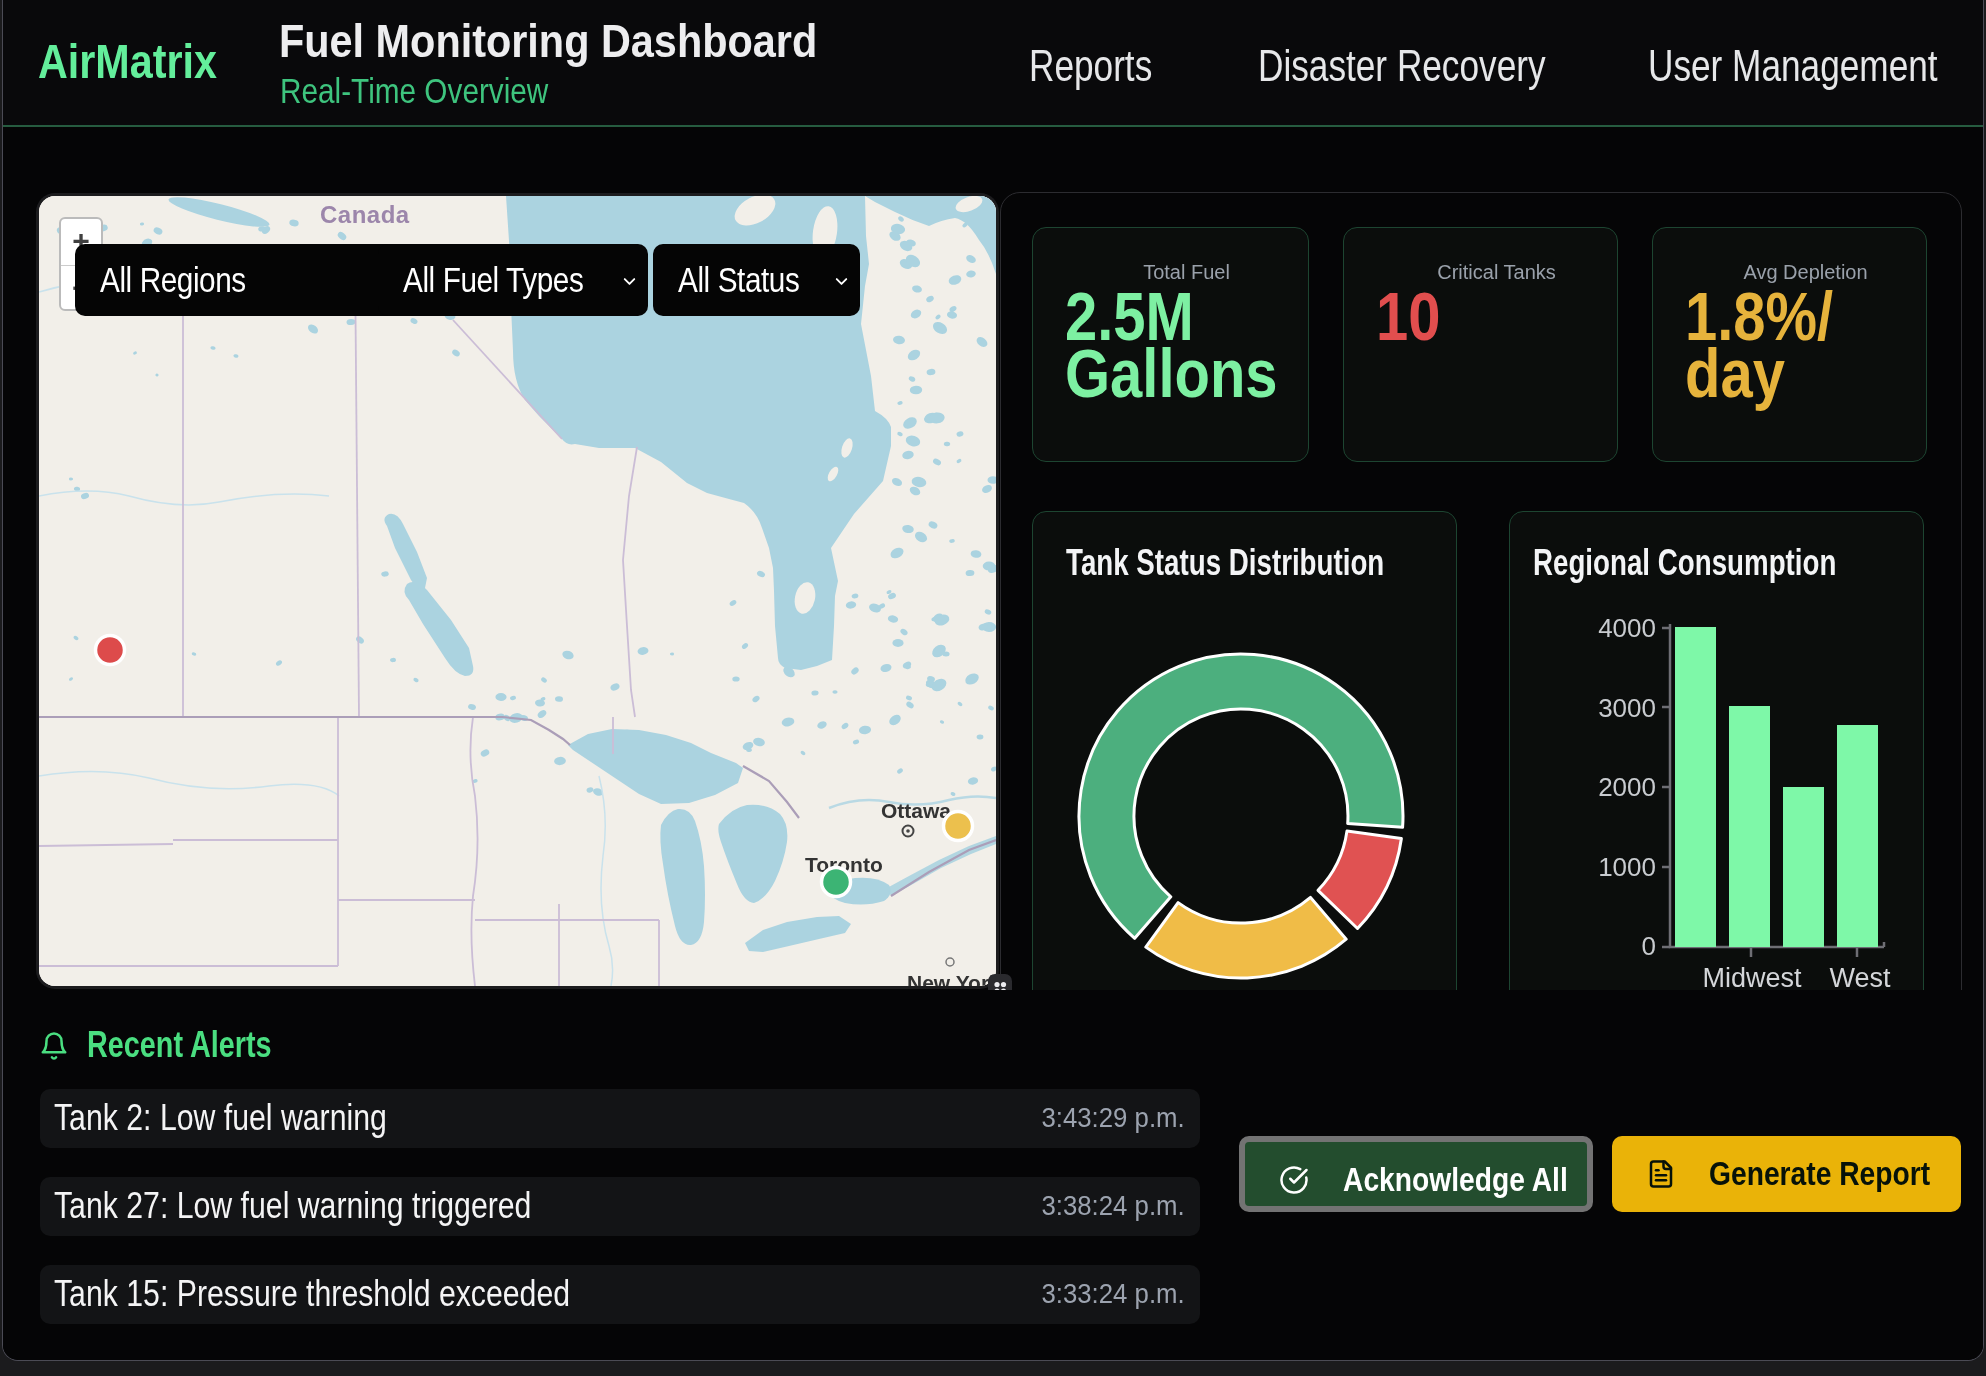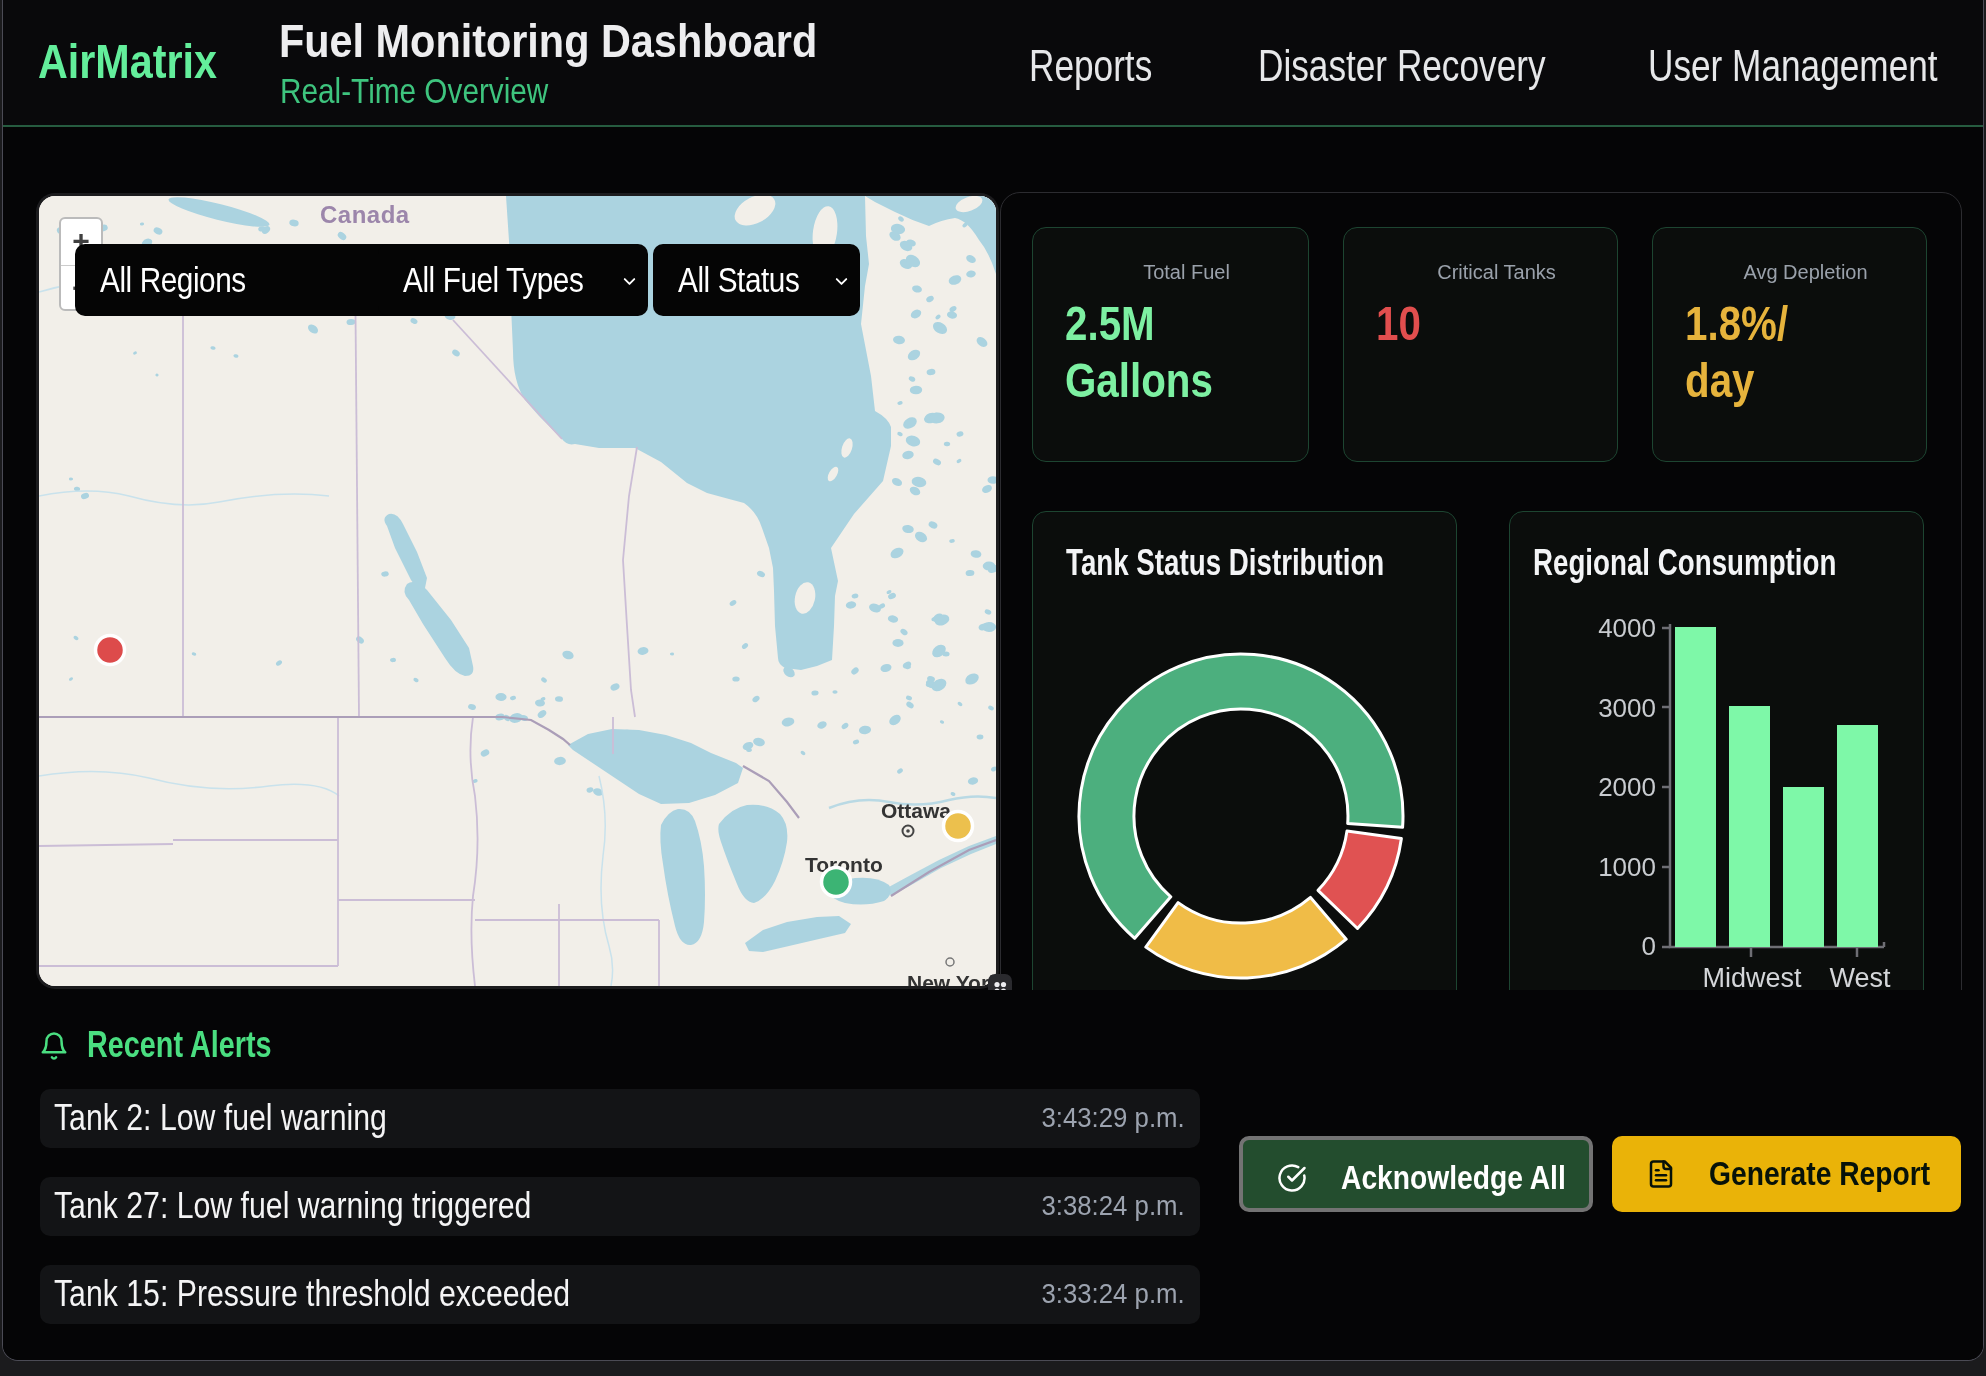--- a/index.html
+++ b/index.html
@@ -30,21 +30,21 @@
 #zoomctl .zb { width:100%; height:46px; text-align:center; font-size:30px; font-weight:bold; color:#404040; line-height:44px; }
 #zoomctl .zb+.zb { border-top:1px solid #ccc; }
 .dd { position:absolute; top:48px; height:72px; background:#050505; border-radius:10px; color:#fff;
   font-size:35px; font-weight:500; line-height:71px; padding-left:25px; }
 .dd > span { display:inline-block; transform:scaleX(0.85); transform-origin:0 50%; letter-spacing:-0.5px; }
 .dd svg { position:absolute; right:9px; top:28px; }
 
 #panel { position:absolute; left:997px; top:192px; width:962px; height:860px; border:1.5px solid #2c2c30; border-radius:20px; background:#050506; }
 .stat { position:absolute; top:34px; height:235px; background:#0b0d0c; border:1.5px solid #1d4531; border-radius:14px; padding:33px 0 0 32px; }
 .stat .lbl { font-size:20px; color:#9aa1ab;text-align:center; }
-.stat .val { font-size:48px; font-weight:bold; line-height:57px; margin-top:11px; width:210px; }
+.stat .val { font-size:69px; font-weight:bold; line-height:57px; margin-top:4px; width:210px; }
 .chart-card { position:absolute; top:318px; height:520px; background:#0b0d0c; border:1.5px solid #1d4531; border-radius:14px; }
 .chart-card h3 { position:absolute; left:37px; top:30px; white-space:nowrap; font-size:36px; font-weight:bold; color:#f3f4f6; }
 
 #alerts { position:absolute; left:0; top:990px; width:100%; height:371px; background:#050506; }
 #alerts h2 { position:absolute; left:84px; top:34px; white-space:nowrap; font-size:36px; font-weight:bold; color:#4ade80; }
 .arow { position:absolute; left:37px; width:1160px; height:59px; background:#131416; border-radius:10px; }
 .arow .msg { position:absolute; left:14px; top:8px; font-size:36px; color:#f4f4f5; white-space:nowrap; }
 .arow .time { position:absolute; right:15px; top:13px; font-size:28px; color:#9ca3af; }
 .btn { position:absolute; top:146px; height:76px; border-radius:10px; font-weight:bold; font-size:34px; white-space:nowrap; }
 </style>
@@ -405,21 +405,21 @@
       </div>
     <div class="arow" style="top:187px;">
         <div class="msg"><span class="cx">Tank 27: Low fuel warning triggered</span></div>
         <div class="time"><span class="cx">3:38:24 p.m.</span></div>
       </div>
     <div class="arow" style="top:275px;">
         <div class="msg"><span class="cx">Tank 15: Pressure threshold exceeded</span></div>
         <div class="time"><span class="cx">3:33:24 p.m.</span></div>
       </div>
 
-    <div class="btn" style="left:1236px; width:354px; background:#234d2e; border:4px solid #737373; color:#fff;">
+    <div class="btn" style="left:1236px; width:354px; background:#234d2e; border:6px solid #737373; color:#fff;">
       <svg style="position:absolute;left:34px;top:23px;" width="30" height="30" viewBox="0 0 24 24" fill="none" stroke="#fff" stroke-width="2" stroke-linecap="round" stroke-linejoin="round">
           <path d="M21.8 10A10 10 0 1 1 17 3.34"></path>
           <path d="M9 11l3 3L22 4"></path>
         </svg>
       <span class="cx" style="position:absolute;left:98px;top:18px;">Acknowledge All</span>
     </div>
     <div class="btn" style="left:1609px; width:349px; background:#eab308; color:#071209;">
       <svg style="position:absolute;left:34px;top:23px;" width="30" height="30" viewBox="0 0 24 24" fill="none" stroke="#071209" stroke-width="2" stroke-linecap="round" stroke-linejoin="round">
           <path d="M15 2H6a2 2 0 0 0-2 2v16a2 2 0 0 0 2 2h12a2 2 0 0 0 2-2V7Z"></path>
           <path d="M14 2v4a2 2 0 0 0 2 2h4"></path>

